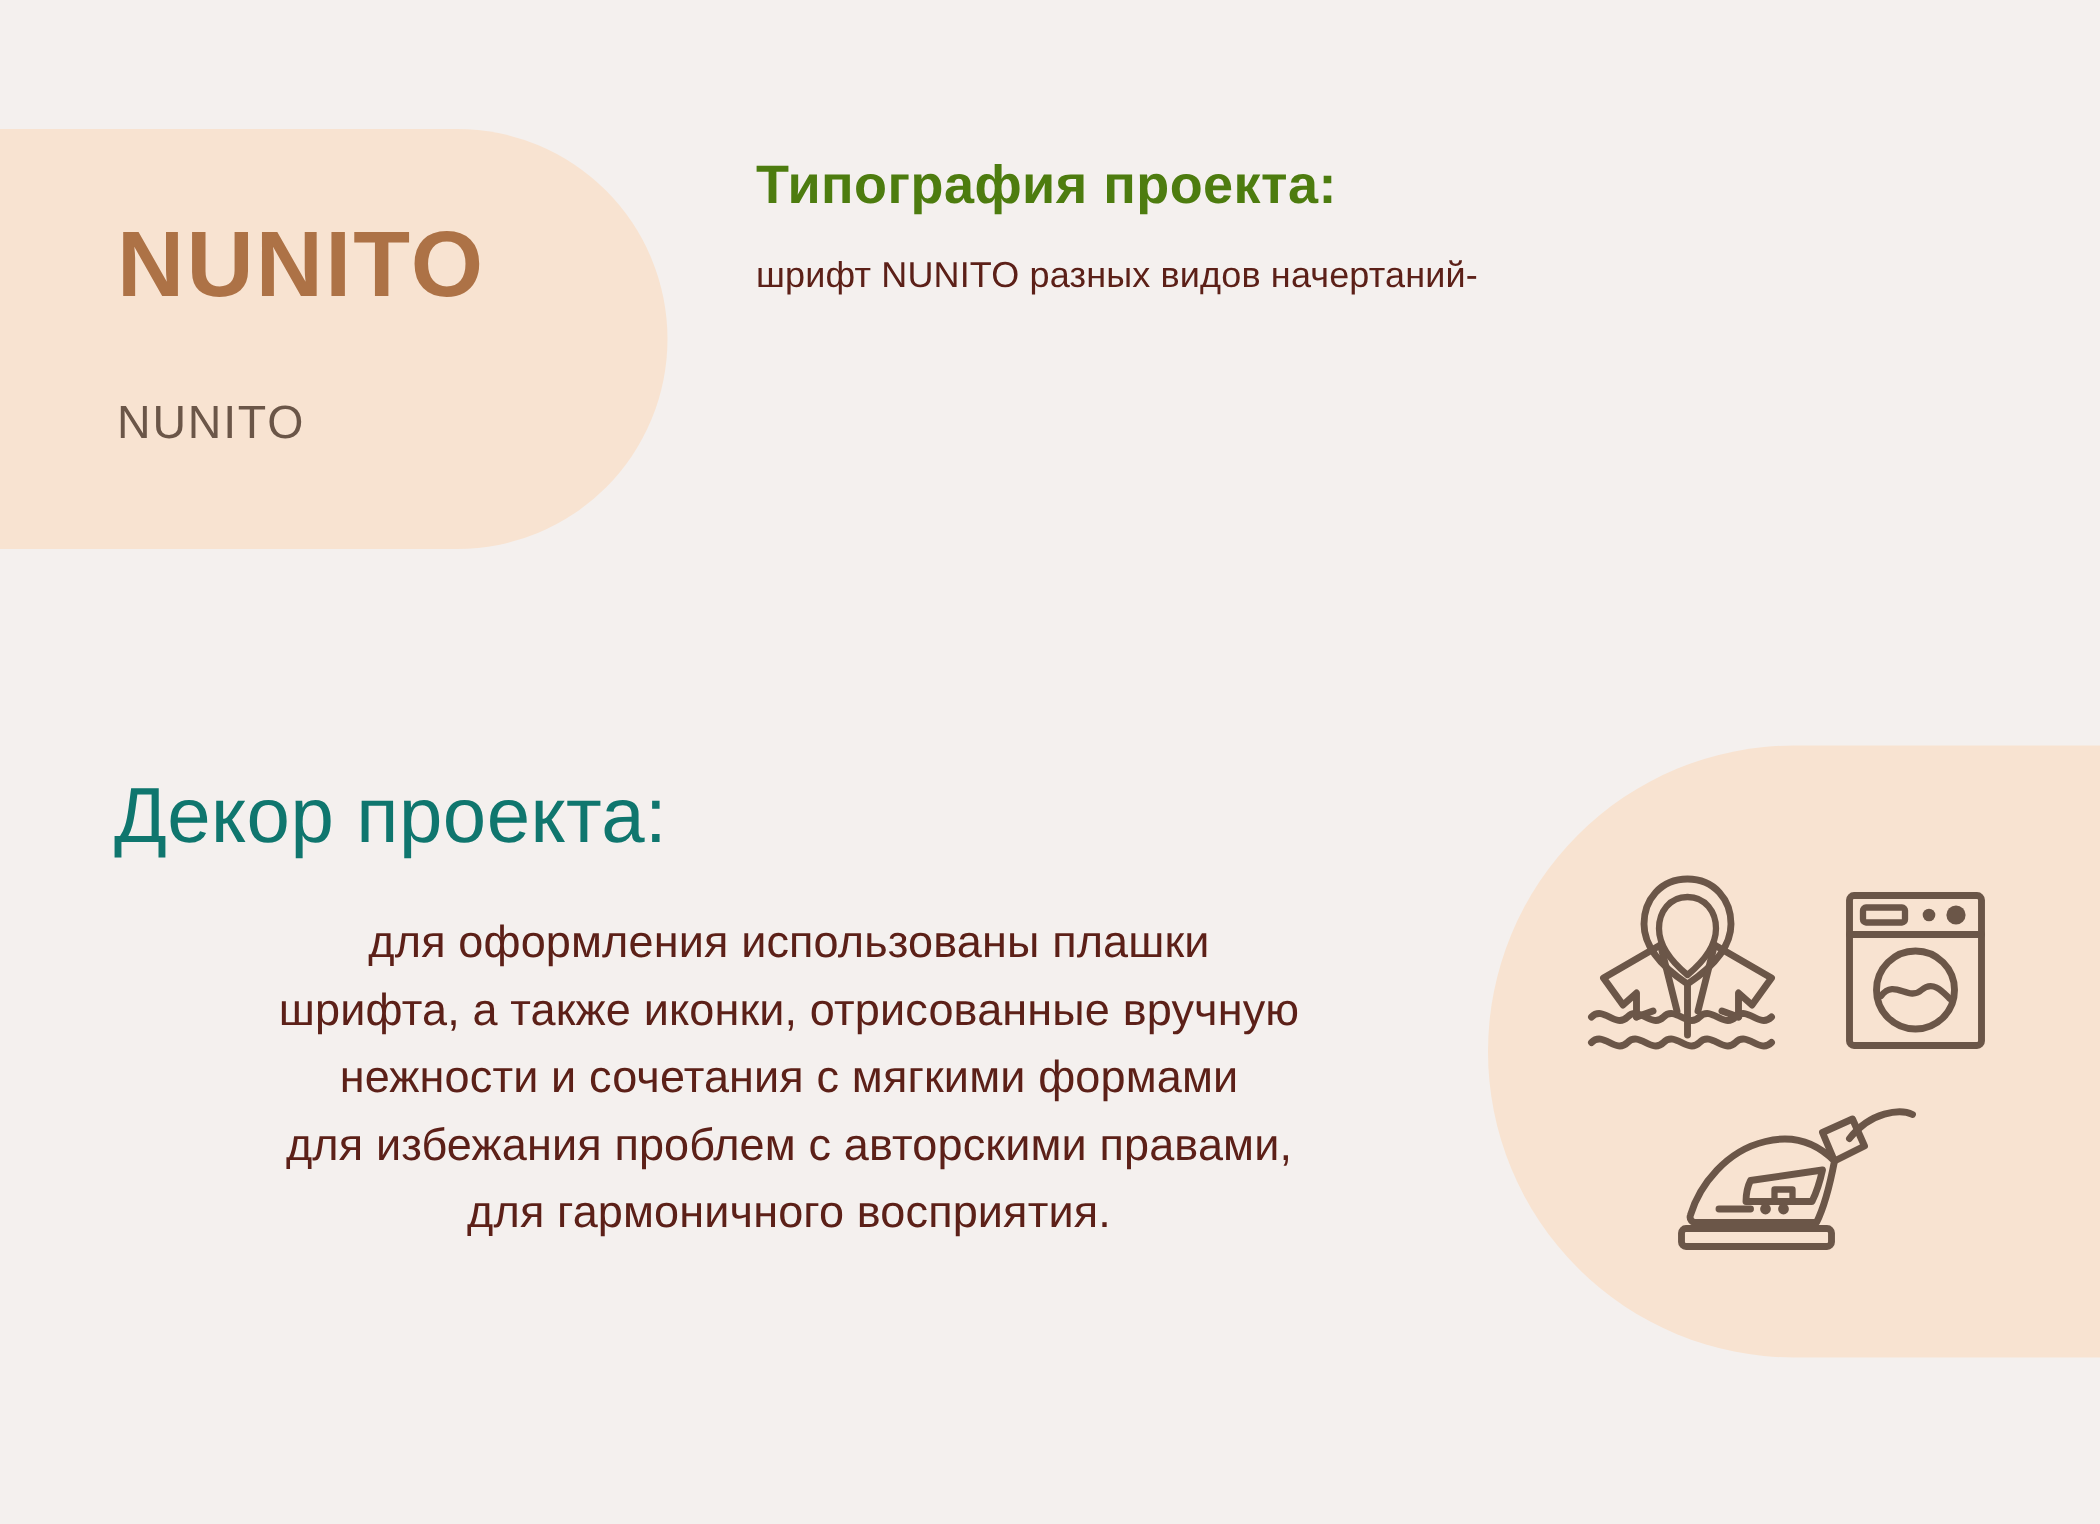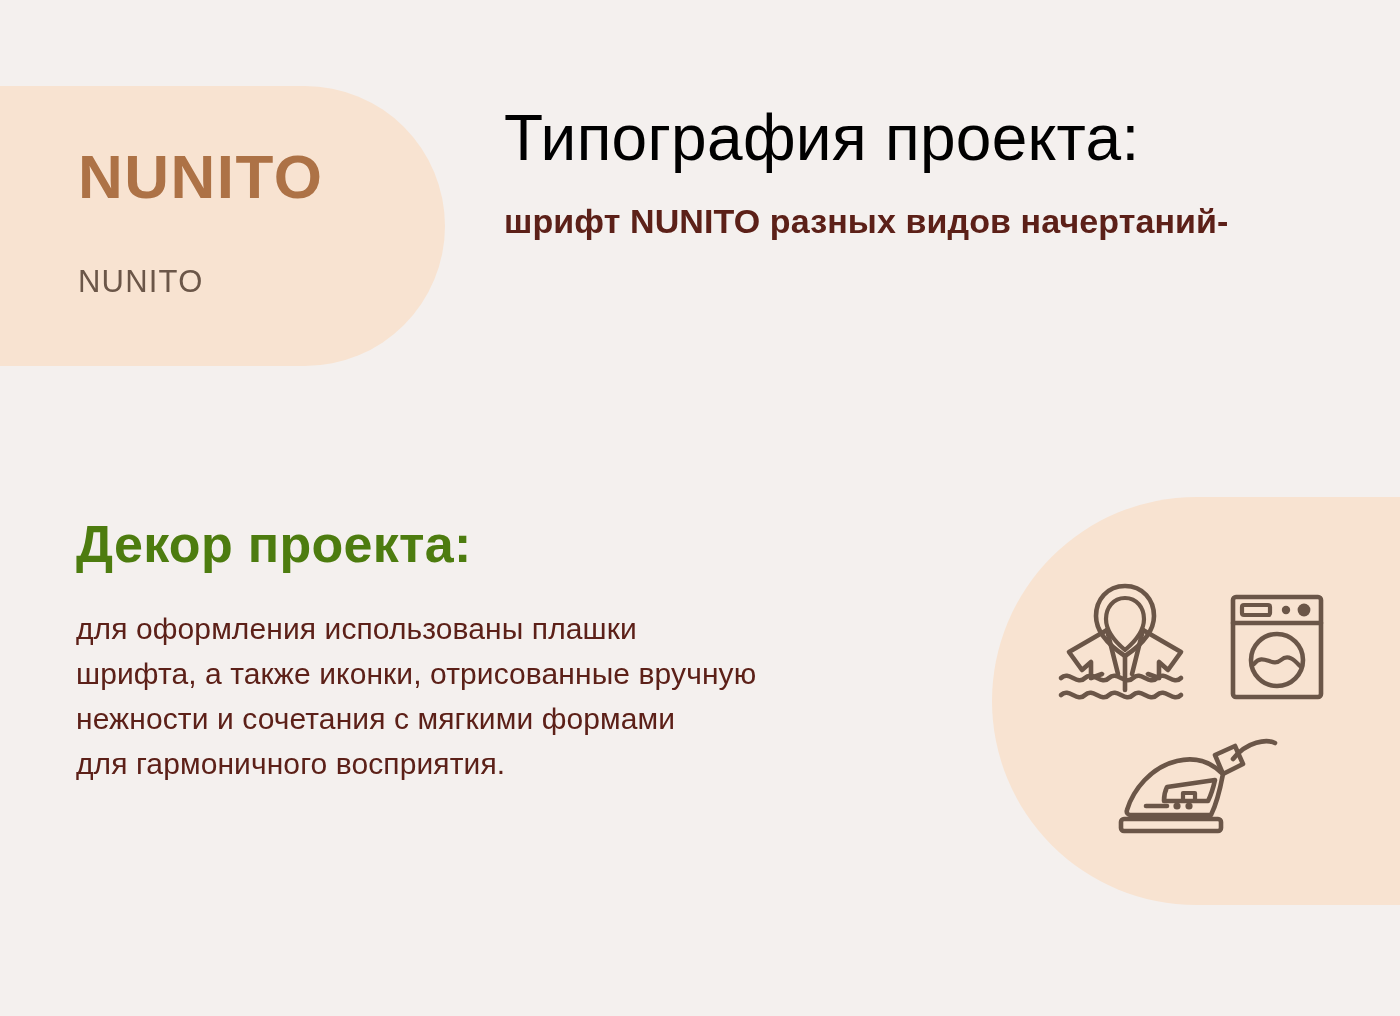--- a/index.html
+++ b/index.html
@@ -64,66 +64,67 @@
   }
 
   .typo-block {
     position: absolute;
     left: 504px;
     top: 104px;
     width: 846px;
   }
 
   .section-heading {
-    color: #000000;
-    font-size: 64px;
-    font-weight: 400;
+    color: #4d7c0f;
+    font-size: 36px;
+    font-weight: 700;
     line-height: 1.08;
     letter-spacing: 0.3px;
     margin: 0;
   }
 
   .body-copy {
     color: #5c2018;
-    font-size: 34px;
-    font-weight: 700;
+    font-size: 24px;
+    font-weight: 400;
     line-height: 1.42;
     letter-spacing: 0.1px;
     margin: 24px 0 0 0;
   }
 
   .body-copy .line {
     display: block;
     white-space: nowrap;
   }
 
   
   .decor-block {
     position: absolute;
     left: 76px;
     top: 516px;
     width: 900px;
   }
 
   .decor-heading {
-    color: #4d7c0f;
+    color: #0f766e;
     font-size: 52px;
-    font-weight: 700;
+    font-weight: 400;
     line-height: 1.08;
     letter-spacing: 0.3px;
     margin: 0;
   }
 
   .decor-copy {
     color: #5c2018;
     font-size: 30px;
     font-weight: 400;
     line-height: 1.5;
     letter-spacing: 0.1px;
     margin: 34px 0 0 0;
+    text-align: center;
   }
 
   .decor-copy .line {
     display: block;
     white-space: nowrap;
   }
 
   
   .decor-panel {
     position: absolute;
@@ -202,20 +203,21 @@
       <span class="line">шрифт NUNITO разных видов начертаний-</span>
     </p>
   </div>
 
   <div class="decor-block">
     <h2 class="decor-heading">Декор проекта:</h2>
     <p class="decor-copy">
       <span class="line">для оформления использованы плашки</span>
       <span class="line">шрифта, а также иконки, отрисованные вручную</span>
       <span class="line">нежности и сочетания с мягкими формами</span>
+      <span class="line">для избежания проблем с авторскими правами,</span>
       <span class="line">для гармоничного восприятия.</span>
     </p>
   </div>
 
   <div class="decor-panel"></div>
 
   <div class="icon-raincoat">
     <svg viewBox="0 0 140 130" xmlns="http://www.w3.org/2000/svg">
 
       <path class="ln" d="M70 8 C 52 8 41 22 41 38 C 41 52 52 66 70 78 C 88 66 99 52 99 38 C 99 22 88 8 70 8 Z"></path>

